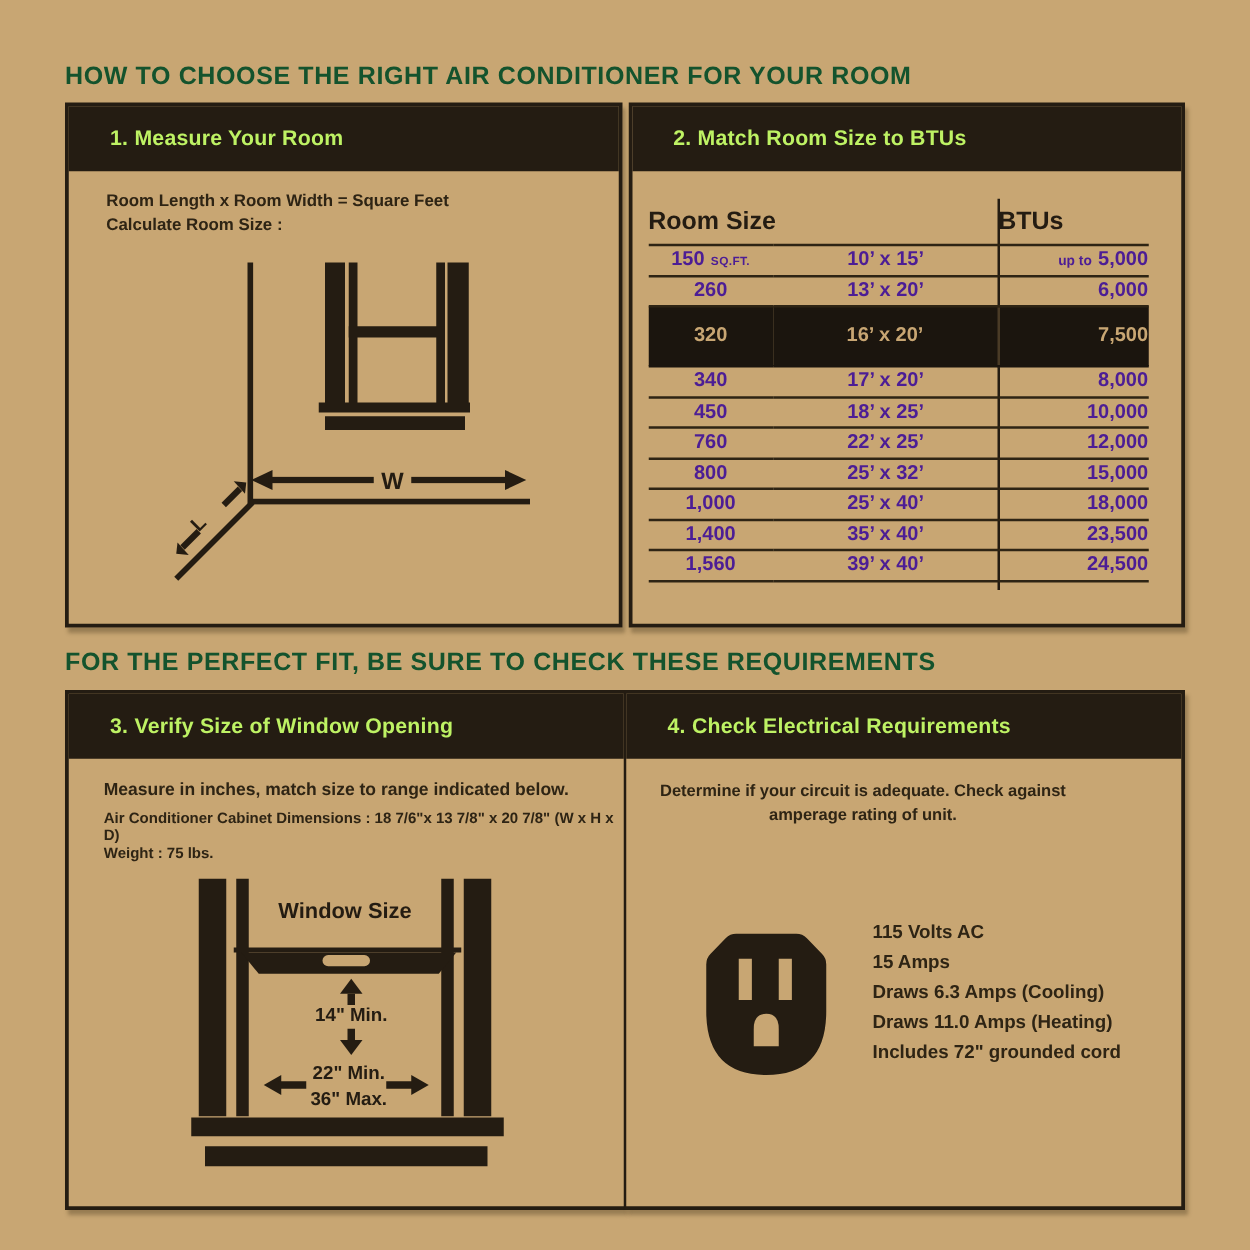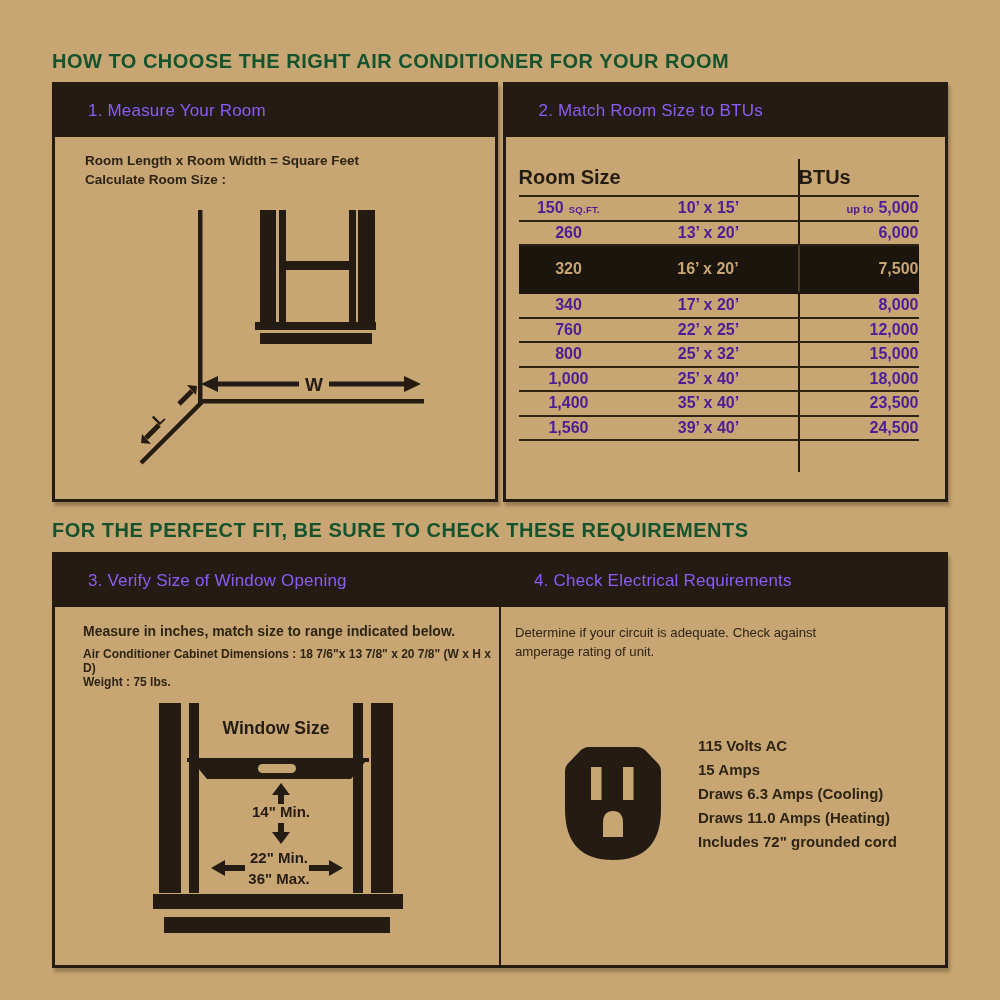--- a/index.html
+++ b/index.html
@@ -23,23 +23,23 @@
 
   .panel {
     flex:1 1 0; box-sizing:border-box; background:#c8a673;
     border:3px solid #241c12; display:flex; flex-direction:column;
     box-shadow:2px 4px 3px rgba(63,48,22,0.35);
   }
   .panels.bottom .panel:first-child { border-right-width:1.5px; }
   .panels.bottom .panel:last-child  { border-left-width:1.5px; }
 
   .panel-header {
-    flex:0 0 auto; height:52px; background:#241c12; color:#8b5cf6;
+    flex:0 0 auto; height:52px; background:#241c12; color:#bef264;
     display:flex; align-items:center; padding-left:33px;
-    font-size:17px; font-weight:normal; letter-spacing:0.2px;
+    font-size:17px; font-weight:bold; letter-spacing:0.2px;
   }
   .panel-body { position:relative; flex:1 1 auto; overflow:hidden; }
 
   
   .calc-text { position:absolute; left:30px; top:14px; font-size:13.5px; font-weight:bold; line-height:19px; }
   .diagram-svg { position:absolute; left:0; top:0; }
   .svg-ink { fill:#241c12; }
   .svg-line { stroke:#241c12; }
   .svg-label { fill:#241c12; font-family:"Liberation Sans",sans-serif; font-weight:bold; }
 
@@ -65,21 +65,21 @@
   .upto { font-size:11px; margin-right:5px;padding-left:48px; }
   tr.highlight td { height:46px; background:#1b150e; color:#c8a673; border-bottom-color:#1b150e; }
   tr.highlight td.c2 { border-right:2.5px solid #49false; }
   tr.highlight td.c2 { border-right:2.5px solid #4a3b26; }
 
   
   .measure-text { position:absolute; left:28px; top:16px; font-size:14px; font-weight:bold; }
   .cabinet-text { position:absolute; left:28px; top:40px; font-size:12px; font-weight:bold; line-height:14px; }
 
   
-  .p4-instruction { position:absolute; left:14px; top:16px; font-size:13.2px; font-weight:normal; line-height:19px; }
+  .p4-instruction { position:absolute; left:27px; top:16px; font-size:13.2px; font-weight:bold; line-height:19px;text-align:center; }
   .specs { position:absolute; left:197px; top:127px; font-size:15px; font-weight:bold; line-height:24px; }
   .outlet-svg { position:absolute; left:62px; top:138px; }
 </style>
 </head>
 <body>
 
 <div class="page">
 
   <h1 id="title1" class="title">HOW TO CHOOSE THE RIGHT AIR CONDITIONER FOR YOUR ROOM</h1>
 
@@ -162,20 +162,25 @@
               </tr>
               <tr class="highlight">
                 <td class="c1">320</td>
                 <td class="c2">16’ x 20’</td>
                 <td class="c3">7,500</td>
               </tr>
               <tr>
                 <td class="c1">340</td>
                 <td class="c2">17’ x 20’</td>
                 <td class="c3">8,000</td>
+              </tr>
+              <tr>
+                <td class="c1">450</td>
+                <td class="c2">18’ x 25’</td>
+                <td class="c3">10,000</td>
               </tr>
               <tr>
                 <td class="c1">760</td>
                 <td class="c2">22’ x 25’</td>
                 <td class="c3">12,000</td>
               </tr>
               <tr>
                 <td class="c1">800</td>
                 <td class="c2">25’ x 32’</td>
                 <td class="c3">15,000</td>

